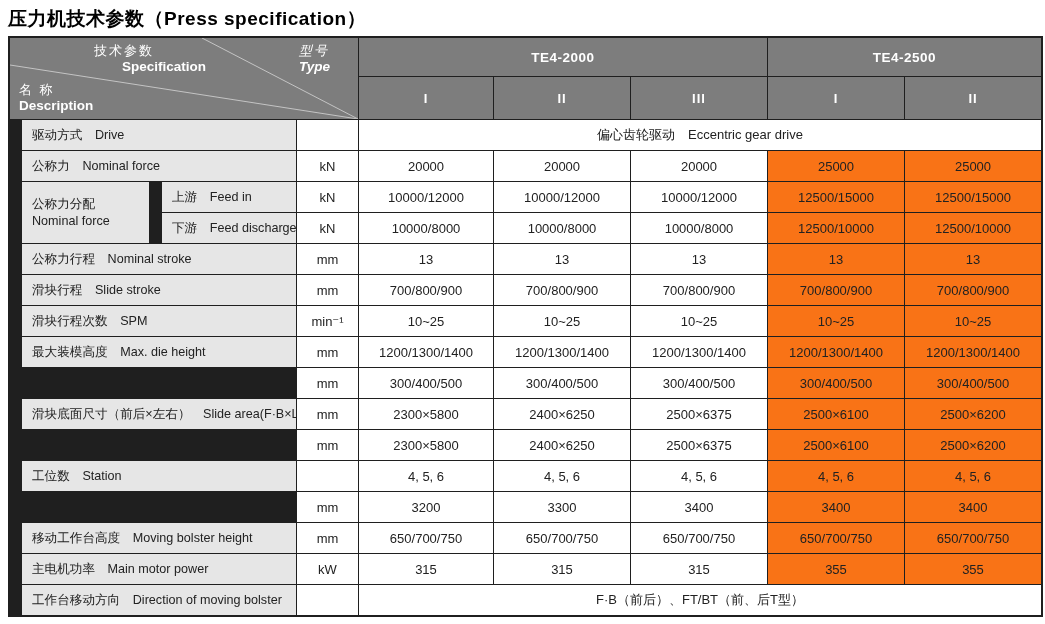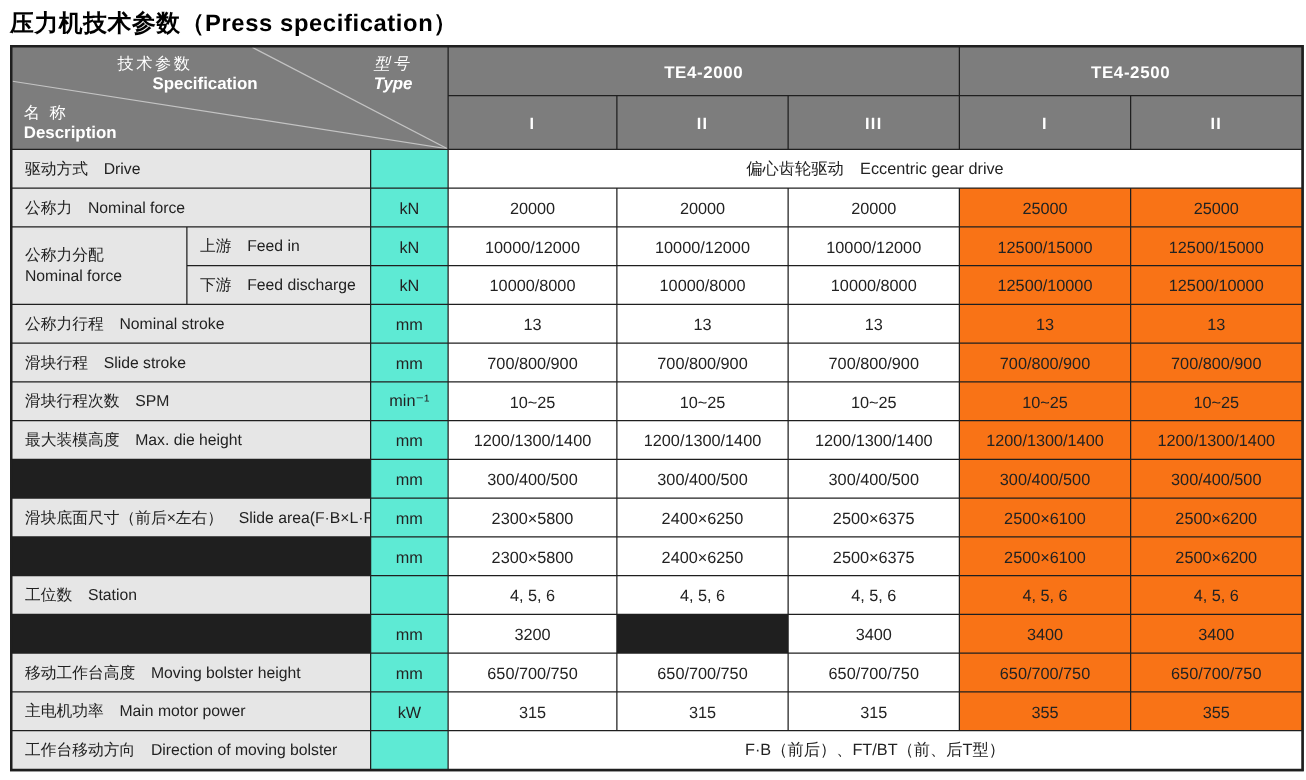--- a/index.html
+++ b/index.html
@@ -17,22 +17,22 @@
     grid-template-columns:139px 146px 61px 134px 136px 136px 136px 136px;
     grid-template-rows:38px 42px repeat(16,30px);
     gap:1px; background:#1f1f1f; border:2px solid #1f1f1f;
   }
   .cell { display:flex; align-items:center; font-size:13px; color:#222; overflow:hidden; }
   .hcell {
     background:#7d7d7d; color:#fff; justify-content:center;
     font-weight:bold; font-size:13.5px; letter-spacing:.5px;
   }
   .variant { font-size:13px; letter-spacing:1px; }
-  .label { background:#e6e6e6; padding-left:10px; white-space:nowrap; font-size:12.6px; }
-  .unit  { background:#5eead4; justify-content:center; }
+  .label { background:#e6e6e6; padding-left:10px; white-space:nowrap; font-size:12.6px;margin-left:12px; }
+  .unit  { background:#ffffff; justify-content:center; }
   .value { background:#fff; justify-content:center; }
   .value.alt { background:#f97316; }
   .pre { white-space:pre-line; line-height:1.3; }
   
   .diag { position:relative; background:#7d7d7d; color:#fff; overflow:hidden; }
   .diag svg { position:absolute; left:0; top:0; }
   .diag .blk { position:absolute; line-height:1.25; font-size:13px; }
   .diag .zh { font-weight:normal; letter-spacing:2px; }
   .diag .en { font-weight:bold; font-size:13.5px; letter-spacing:0; }
   .spec-block { left:84px; top:5px; }
@@ -150,20 +150,21 @@
     <div class="cell value alt" style="grid-area: 13 / 8 / auto / 9;">2500×6200</div>
     <div class="cell label" style="grid-area: 14 / 1 / auto / 3;">工位数　Station</div>
     <div class="cell unit" style="grid-area: 14 / 3 / auto / 4;"></div>
     <div class="cell value" style="grid-area: 14 / 4 / auto / 5;">4, 5, 6</div>
     <div class="cell value" style="grid-area: 14 / 5 / auto / 6;">4, 5, 6</div>
     <div class="cell value" style="grid-area: 14 / 6 / auto / 7;">4, 5, 6</div>
     <div class="cell value alt" style="grid-area: 14 / 7 / auto / 8;">4, 5, 6</div>
     <div class="cell value alt" style="grid-area: 14 / 8 / auto / 9;">4, 5, 6</div>
     <div class="cell unit" style="grid-area: 15 / 3 / auto / 4;">mm</div>
     <div class="cell value" style="grid-area: 15 / 4 / auto / 5;">3200</div>
+    <div class="cell value" style="grid-area: 15 / 5 / auto / 6;">3300</div>
     <div class="cell value" style="grid-area: 15 / 6 / auto / 7;">3400</div>
     <div class="cell value alt" style="grid-area: 15 / 7 / auto / 8;">3400</div>
     <div class="cell value alt" style="grid-area: 15 / 8 / auto / 9;">3400</div>
     <div class="cell label" style="grid-area: 16 / 1 / auto / 3;">移动工作台高度　Moving bolster height</div>
     <div class="cell unit" style="grid-area: 16 / 3 / auto / 4;">mm</div>
     <div class="cell value" style="grid-area: 16 / 4 / auto / 5;">650/700/750</div>
     <div class="cell value" style="grid-area: 16 / 5 / auto / 6;">650/700/750</div>
     <div class="cell value" style="grid-area: 16 / 6 / auto / 7;">650/700/750</div>
     <div class="cell value alt" style="grid-area: 16 / 7 / auto / 8;">650/700/750</div>
     <div class="cell value alt" style="grid-area: 16 / 8 / auto / 9;">650/700/750</div>

